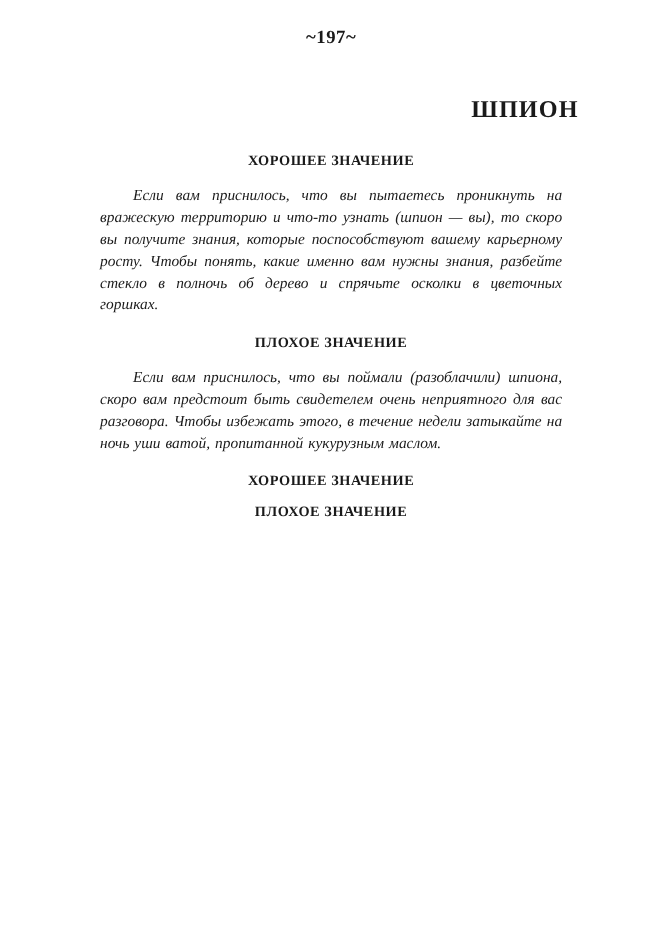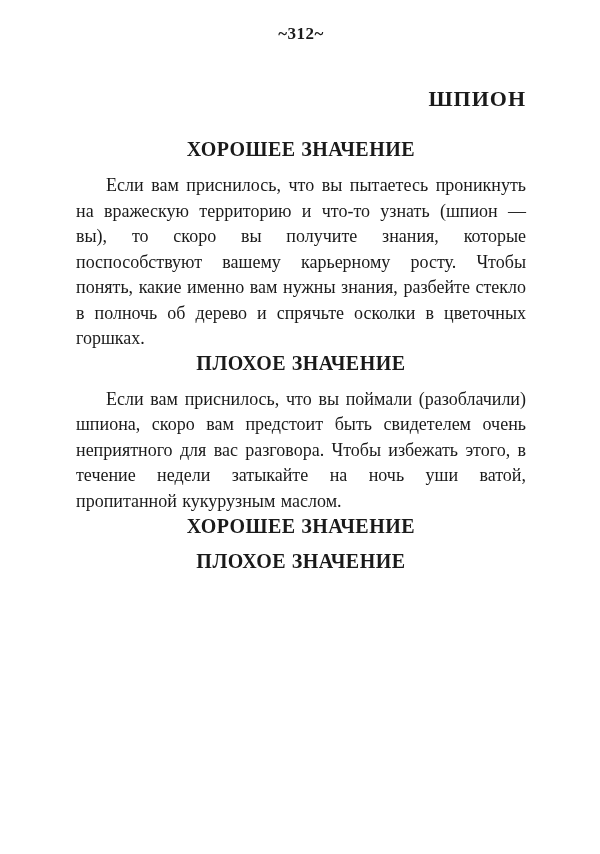--- a/index.html
+++ b/index.html
@@ -30,42 +30,43 @@
     font-size: 22px;
     font-weight: bold;
     letter-spacing: 1px;
     margin: 6px 0 26px 0;
   }
   .section-title.second {
     margin-top: 34px;
   }
   .entry-heading {
     text-align: center;
-    font-size: 20px;
+    font-size: 13px;
     font-weight: bold;
     letter-spacing: 0.5px;
     margin: 0 0 12px 0;
   }
   .entry-heading.bad {
   }
   .entry-text {
-    font-size: 18px;
+    font-size: 14px;
     line-height: 1.42;
     text-align: justify;
     text-indent: 30px;
-    margin: 0;
+    margin: 15px;
     word-spacing: 1px;
+    font-style: italic;
   }
 </style>
 </head>
 <body>
 
 <div class="page">
 
-  <div class="page-number">~312~</div>
+  <div class="page-number">~197~</div>
 
   <h1 class="section-title">ШПИОН</h1>
 
   <h2 class="entry-heading">ХОРОШЕЕ ЗНАЧЕНИЕ</h2>
 
   <p class="entry-text">Если вам приснилось, что вы пытаетесь проникнуть на вражескую территорию и что-то узнать (шпион — вы), то скоро вы получите знания, которые поспособствуют вашему карьерному росту. Чтобы понять, какие именно вам нужны знания, разбейте стекло в полночь об дерево и спрячьте осколки в цветочных горшках.</p>
 
   <h2 class="entry-heading bad">ПЛОХОЕ ЗНАЧЕНИЕ</h2>
 
   <p class="entry-text">Если вам приснилось, что вы поймали (разоблачили) шпиона, скоро вам предстоит быть свидетелем очень неприятного для вас разговора. Чтобы избежать этого, в течение недели затыкайте на ночь уши ватой, пропитанной кукурузным маслом.</p>

